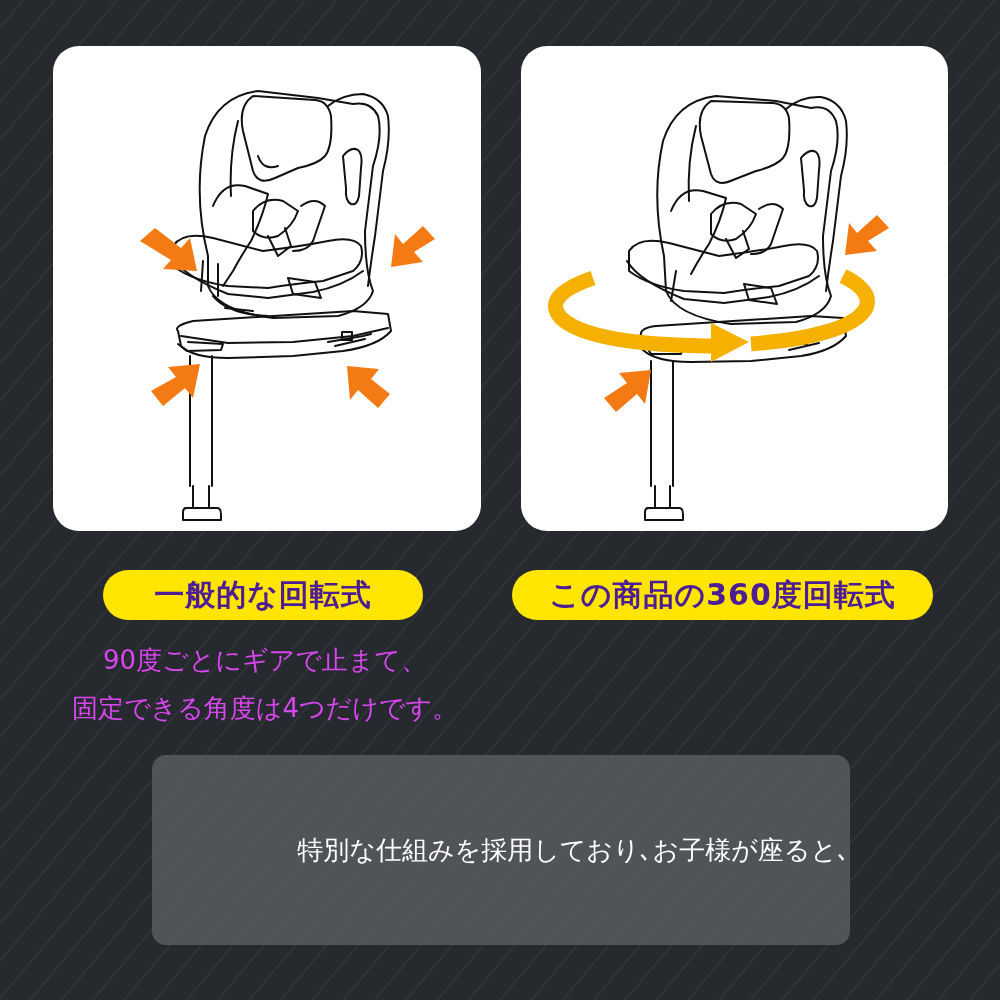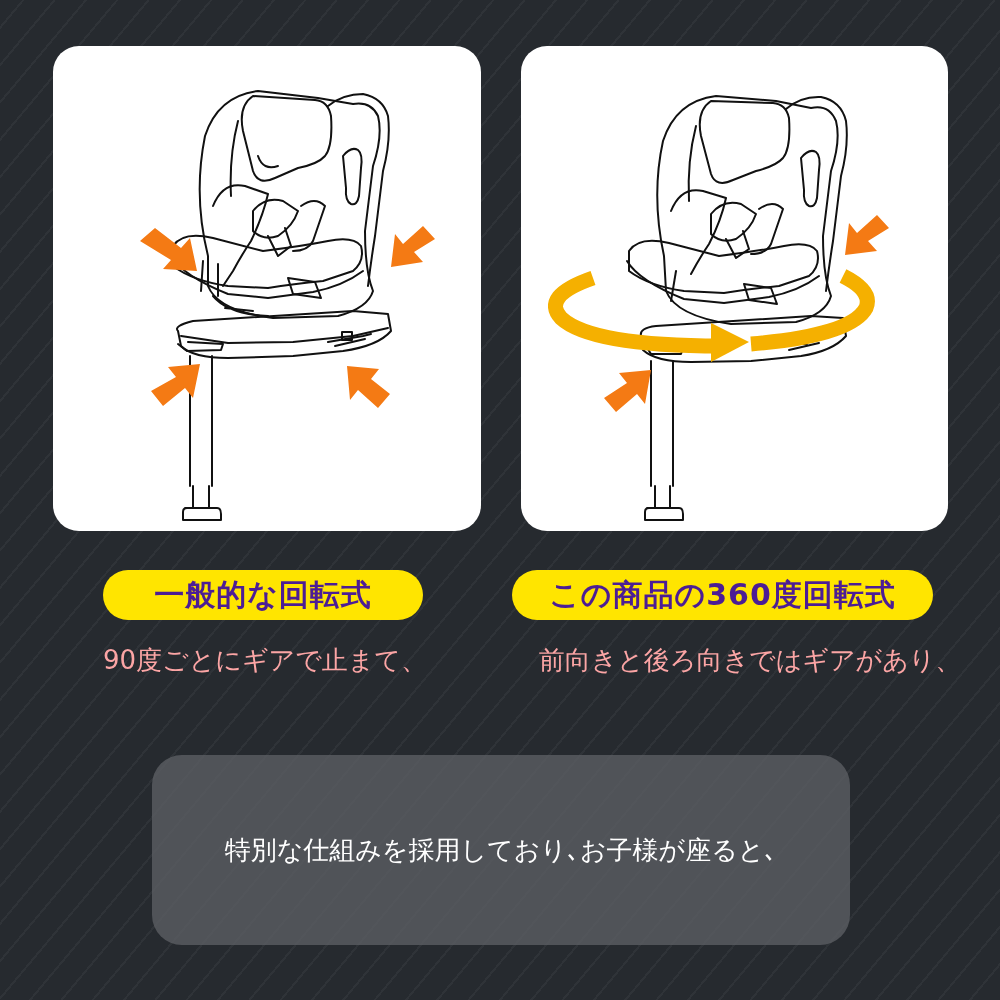--- a/index.html
+++ b/index.html
@@ -36,35 +36,35 @@
     font-size: 30px;
     font-weight: bold;
     letter-spacing: 1px;
     white-space: nowrap;
   }
   #pill-left  { left: 103px; top: 570px; width: 320px; }
   #pill-right { left: 512px; top: 570px; width: 421px; }
 
   .desc {
     position: absolute;
-    color: #fca5a5;
+    color: #d946ef;
     font-size: 26px;
     line-height: 48px;
     text-align: center;
     white-space: nowrap;
   }
   #desc-left  { left: 30px;  top: 636px; width: 470px; }
   #desc-right { left: 505px; top: 636px; width: 490px; }
 
   #info-panel {
     position: absolute;
     left: 152px; top: 755px; width: 698px; height: 190px;
     background: rgba(90,93,97,0.82);
-    border-radius: 30px;
-    display: flex; flex-direction: column; align-items: center; justify-content: center;
+    border-radius: 14px;
+    display: flex; flex-direction: column; align-items: flex-end; justify-content: center;
   }
   #info-panel .line {
     color: #ffffff;
     font-size: 26px;
     line-height: 45px;
     white-space: nowrap;
   }
 </style>
 </head>
 <body>
@@ -157,20 +157,20 @@
       <polygon points="83,352 95,366 116,348 124,358 130,324 98,327 106,337"></polygon>
     </g>
   </svg>
 </div>
 
 <div class="pill" id="pill-left">一般的な回転式</div>
 <div class="pill" id="pill-right">この商品の360度回転式</div>
 
 <div class="desc" id="desc-left">
   <div>90度ごとにギアで止まて、</div>
+  <div>固定できる角度は4つだけです。</div>
 </div>
 <div class="desc" id="desc-right">
-  <div>前向きと後ろ向きではギアがあり、</div>
 </div>
 
 <div id="info-panel">
   <div class="line">特別な仕組みを採用しており､お子様が座ると､</div>
 </div>
 
 </body></html>

